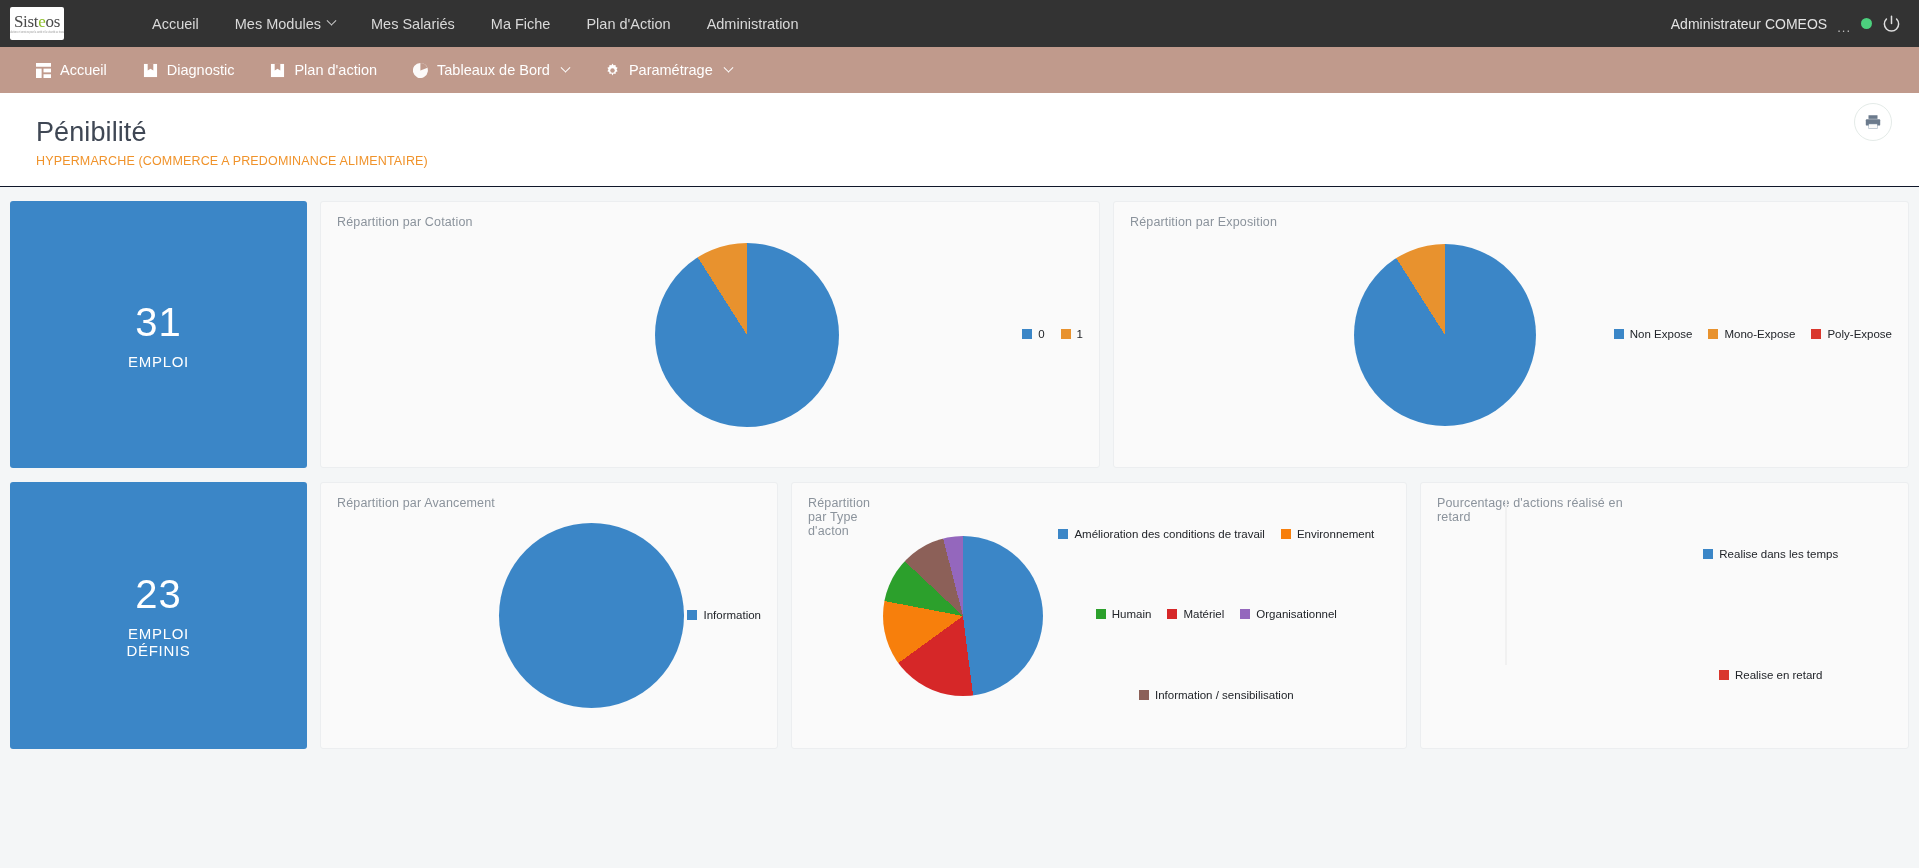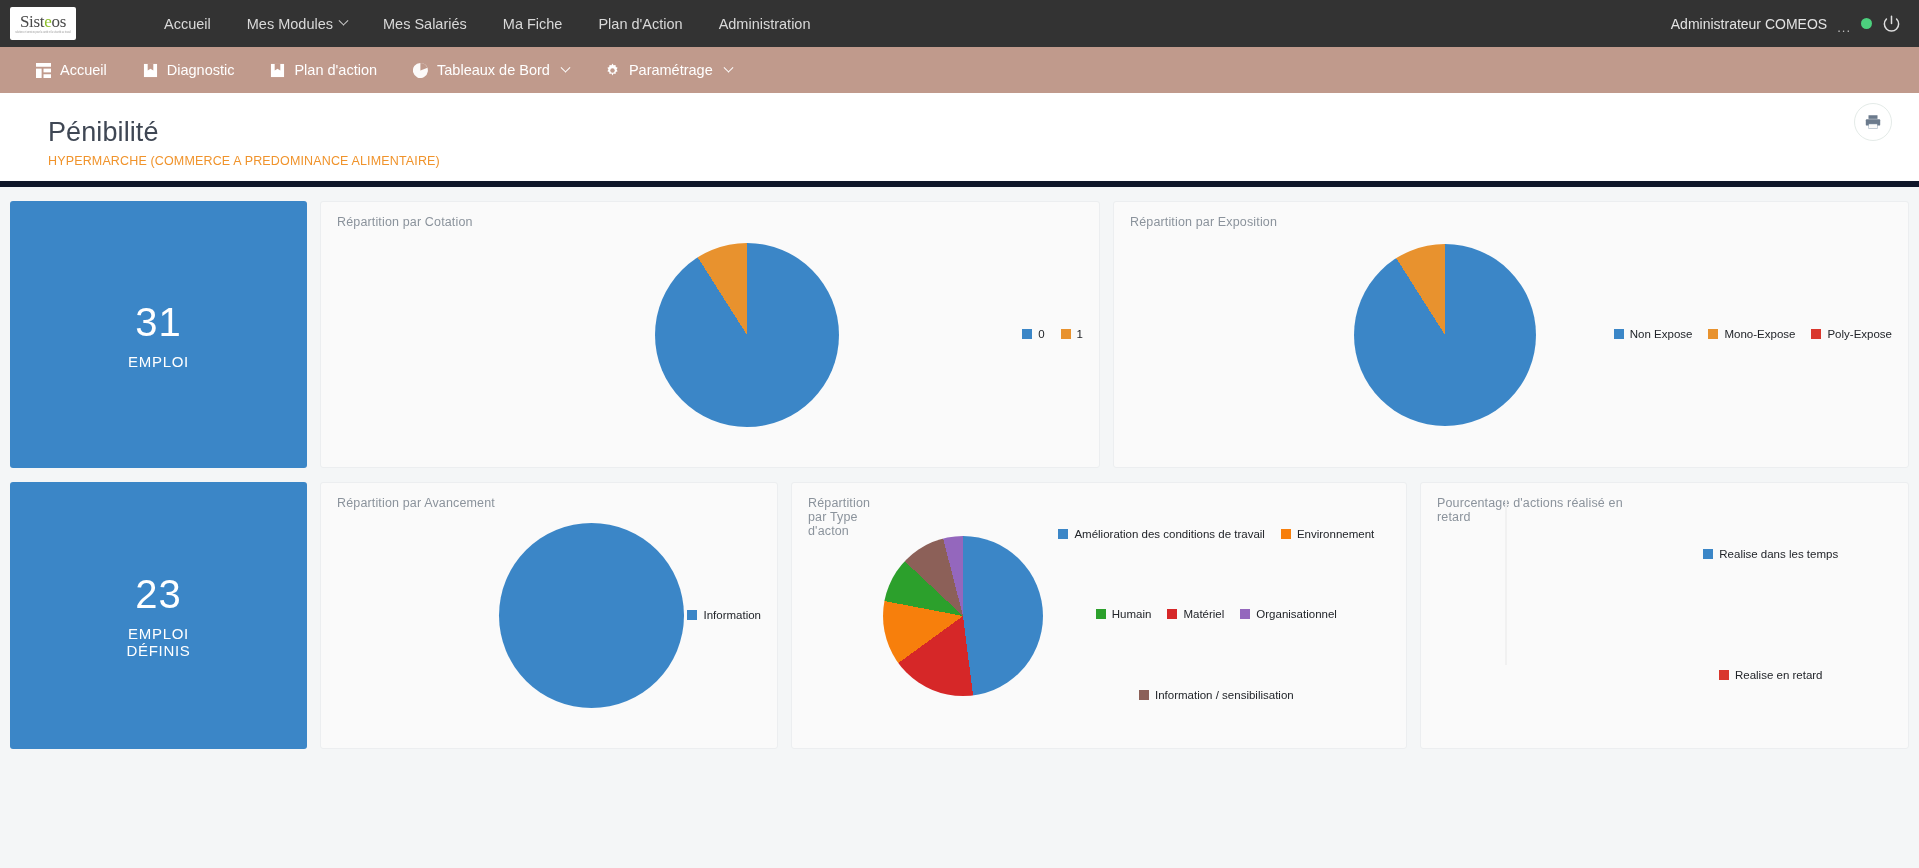--- a/index.html
+++ b/index.html
@@ -14,21 +14,21 @@
   
   #topbar {
     height: 47px;
     background: #333333;
     display: flex;
     align-items: center;
     padding: 0 0 0 10px;
     position: relative;
   }
   #logo {
-    width: 66px; height: 33px;
+    width: 54px; height: 33px;
     background: #ffffff;
     border-radius: 2px;
     display: flex; flex-direction: column;
     align-items: center; justify-content: center;
     margin-right: 70px;
     overflow: hidden;
   }
   #logo .wordmark {
     font-family: "Liberation Serif", serif;
     font-size: 17px;
@@ -105,23 +105,23 @@
     width: 7px; height: 7px;
     border-right: 1.7px solid #ffffff;
     border-bottom: 1.7px solid #ffffff;
     transform: rotate(45deg) translate(-2px,-2px);
   }
 
   
   #page-header {
     height: 94px;
     background: #ffffff;
-    padding: 24px 30px 0 48px;
+    padding: 24px 30px 0 36px;
     position: relative;
-    border-bottom: 6px solid #0f172a;
+    border-bottom: 1px solid #0f172a;
   }
   #page-title {
     font-size: 27px;
     color: #3f4754;
     font-weight: normal;
     letter-spacing: 0.1px;
     margin: 0;
   }
   #page-subtitle {
     font-size: 12.5px;

